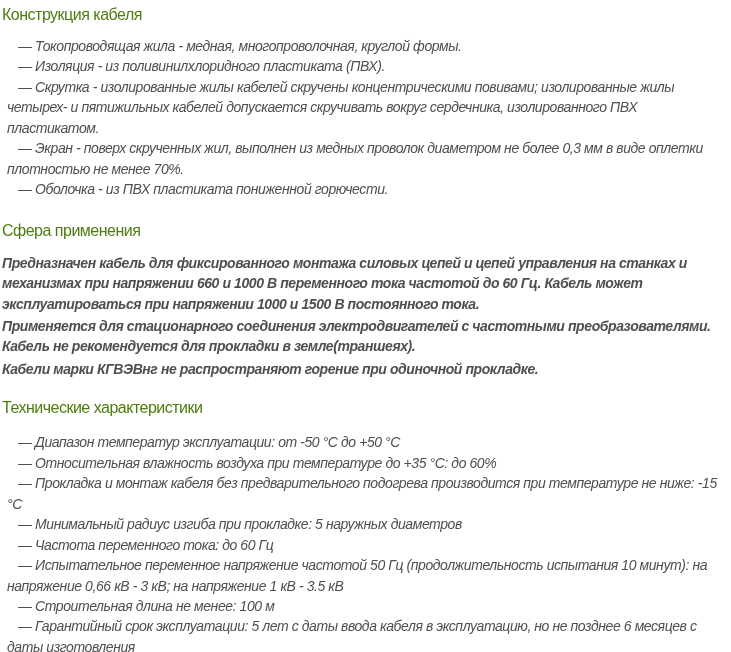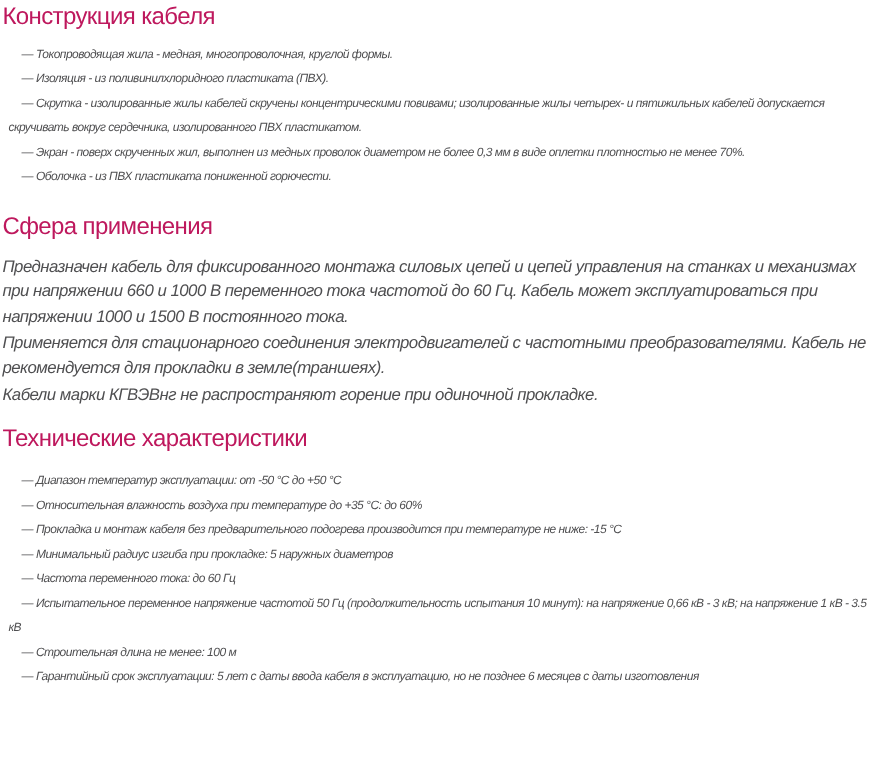--- a/index.html
+++ b/index.html
@@ -5,47 +5,47 @@
   html, body { margin: 0; padding: 0; background: #ffffff; }
   body {
     width: 731px;
     height: 652px;
     overflow: hidden;
     box-sizing: border-box;
     padding: 3px 6px 0 2px;
     font-family: "Liberation Sans", sans-serif;
   }
   .section-title {
-    font-size: 20px;
+    font-size: 16px;
     line-height: 23px;
     font-weight: 400;
     font-style: normal;
     letter-spacing: -0.5px;
-    color: #be185d;
+    color: #4d7c0f;
     margin: 0;
   }
   .title-application { margin-top: 19px; }
   .title-specs { margin-top: 17px; }
   .bullet-list {
     list-style: none;
     margin: 10px 0 0 0;
     padding: 0;
   }
   .bullet-list.specs { margin-top: 13px; }
   .bullet-list li {
-    font-size: 10px;
+    font-size: 14px;
     line-height: 20.45px;
     font-style: italic;
     letter-spacing: -0.42px;
     color: #4f4f51;
     padding-left: 5px;
     text-indent: 11px;
     margin: 0;
   }
-  .paragraphs { margin-top: 11px; }
+  .paragraphs { margin-top: 11px; font-weight: bold; }
   .paragraphs p {
     font-size: 14px;
     line-height: 20.45px;
     font-style: italic;
     letter-spacing: -0.42px;
     color: #4f4f51;
     margin: 0 0 2px 0;
   }
 </style>
 </head>

